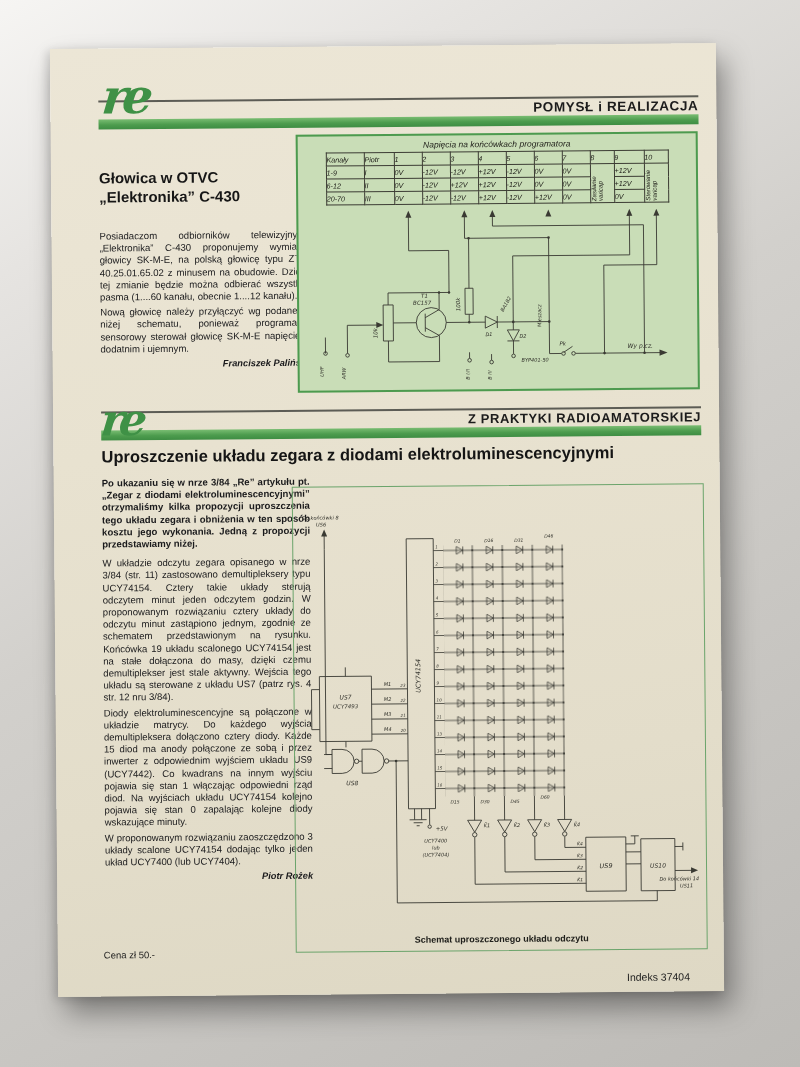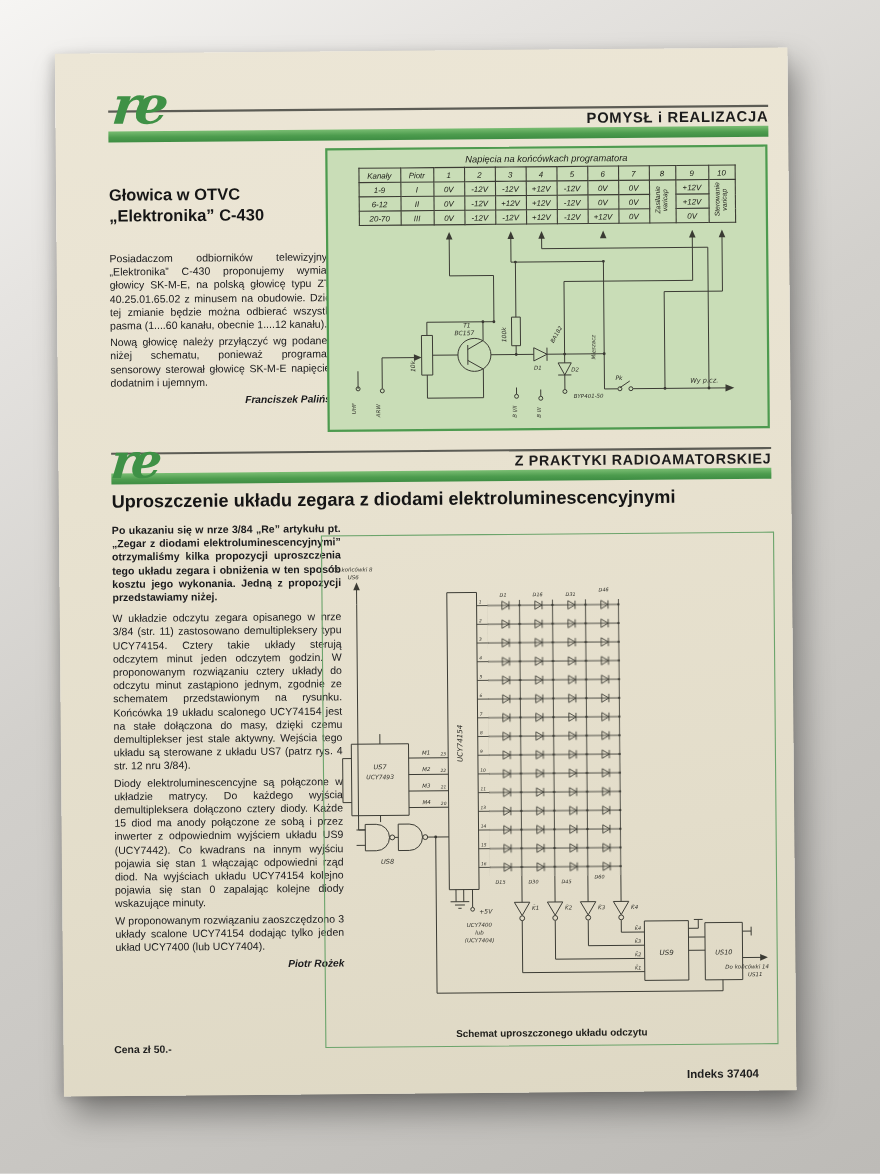--- a/index.html
+++ b/index.html
@@ -19,27 +19,27 @@
 .gbar{position:absolute;left:48px;width:600px;height:10px;background:linear-gradient(#79bd72,#4d9c4e 55%,#3e8d43)}
 .relogo{position:absolute;font-family:"DejaVu Serif",serif;font-style:italic;font-weight:bold;color:#3f9146;letter-spacing:-5px;transform:skewX(-6deg);z-index:3;line-height:1}
 .a1title{position:absolute;left:48px;top:120px;width:210px;font-weight:bold;font-size:15px;line-height:19px;color:#161616}
 .coltext{position:absolute;width:208px;font-size:9.6px;line-height:12.2px;text-align:justify;color:#1a1a1c}
 .coltext p{margin-bottom:3px}
 .coltext .lead{font-weight:bold;margin-bottom:7px}
 .author{text-align:right;font-style:italic;font-weight:bold;font-size:9.3px;margin-top:1px}
 .gpanel{position:absolute;left:245px;top:88px;width:402px;height:258px;background:#c9ddb7;border:2px solid #4d9a4f}
 .ttitle{font-style:italic;font-size:8.5px;text-align:center;padding-top:4px;color:#23231d}
 table.vt{border-collapse:collapse;margin:2px auto 0;table-layout:fixed;font-style:italic;color:#21211b}
-table.vt td,table.vt th{border:1px solid #3c3c34;text-align:center;font-size:7.2px;font-weight:normal;height:13px;padding:0;overflow:hidden}
+table.vt td,table.vt th{border:1px solid #3c3c34;text-align:left;font-size:7.2px;font-weight:normal;height:13px;padding:0;overflow:hidden}
 td.rot span{writing-mode:vertical-rl;transform:rotate(180deg);display:inline-block;font-size:6.2px;line-height:6.5px}
 .a2title{position:absolute;left:48px;top:399px;width:600px;font-weight:bold;font-size:16.5px;color:#151515}
 .spanel{position:absolute;left:238px;top:440px;width:412px;height:466px;border:1.5px solid #6ba46b}
 .caption{position:absolute;bottom:6px;left:0;width:100%;text-align:center;font-weight:bold;font-size:9px;color:#20201c}
-.cena{position:absolute;left:46px;top:901px;font-weight:bold;font-size:9.5px;color:#1d1d1d}
-.indeks{position:absolute;right:34px;top:927px;font-weight:bold;font-size:10.5px;color:#1d1d1d}
+.cena{position:absolute;left:46px;top:901px;font-weight:normal;font-size:9.5px;color:#1d1d1d}
+.indeks{position:absolute;right:34px;top:927px;font-weight:normal;font-size:10.5px;color:#1d1d1d}
 svg text{font-family:"DejaVu Sans",sans-serif;font-style:italic;fill:#30302a}
 svg .w{stroke:#3a3a33;stroke-width:.9;fill:none}
 svg .cmp{stroke:#3a3a33;stroke-width:.9;fill:none}
 svg .dot{fill:#3a3a33;stroke:none}
 #ic-pin-g line{stroke:#3a3a33;stroke-width:.8}
 #ic-pin-g text{font-size:4px;font-style:italic;fill:#30302a}
 </style>
 </head>
 <body>
 

